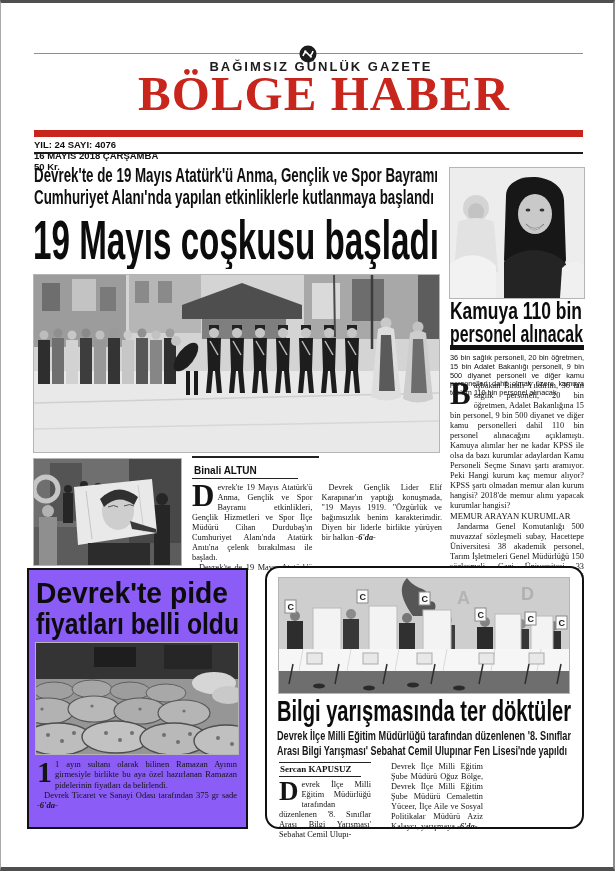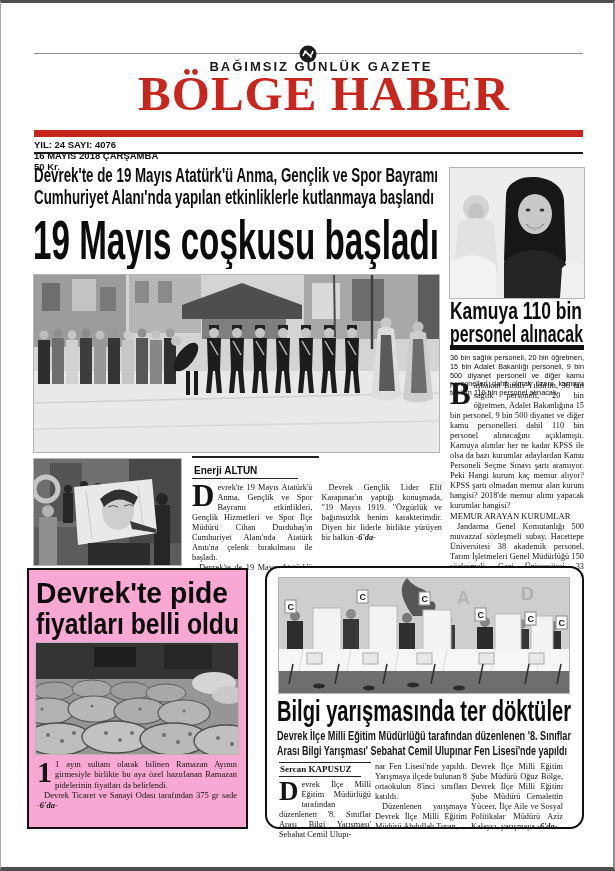--- a/index.html
+++ b/index.html
@@ -43,24 +43,24 @@
   .cols2 > div{width:121px;}
 
   
   .side-bar-rule{left:449px;top:342px;width:134px;height:5px;background:#101010;}
   .side-subhead{left:449px;top:351px;width:134px;font-size:7.3px;font-weight:normal;
                 line-height:1.2;text-align:justify;color:#101010;}
   .side-body{left:449px;top:378px;width:134px;}
 
   
   .boxL{left:26px;top:565px;width:221px;height:261px;border:2.5px solid #101010;
-        box-sizing:border-box;background:#f9a8d4;}
+        box-sizing:border-box;background:#8b5cf6;}
   .boxR{left:264px;top:563px;width:319px;height:263px;border:2.5px solid #101010;
         border-radius:14px;box-sizing:border-box;background:#fff;}
-  .quiz-cols{display:flex;gap:4px;}
+  .quiz-cols{display:flex;gap:20px;}
   .quiz-cols > div{width:92px;}
   .quiz-byline{border-top:1.5px solid #222;}
   .quiz-byline span{display:inline-block;font-weight:bold;font-size:9px;
                     border-bottom:1.5px solid #222;padding:1px 0 1px 1px;width:88%;}
 </style>
 </head>
 <body>
 
 <div class="page">
 
@@ -218,21 +218,21 @@
     <ellipse cx="84" cy="52" rx="16" ry="19" fill="#cecece"></ellipse>
     <path d="M66 40 Q84 22 104 38 L100 46 Q84 34 70 48 Z" fill="#303030"></path>
     <path d="M74 48 q6 -3 10 0" stroke="#555" fill="none"></path>
     <path d="M90 47 q6 -3 10 0" stroke="#555" fill="none"></path>
     <path d="M96 62 L122 70 L123 74 L98 70 Z" fill="#3a3a3a"></path>
     <rect x="54" y="84" width="62" height="22" fill="#2c2c2c"></rect>
   </svg>
 
   <div class="abs" style="left:191px;top:453px;width:250px">
     <div class="byline" style="width:127px">
-      <span>Enerji ALTUN</span>
+      <span>Binali ALTUN</span>
     </div>
     <div class="cols2 serif" style="margin-top:4px">
       <div>
         <p><span class="dropcap">D</span><span>evrek'te 19 Mayıs Atatürk'ü Anma, Gençlik ve Spor Bayramı etkinlikleri, Gençlik Hizmetleri ve Spor İlçe Müdürü Cihan Durdubaş'ın Cumhuriyet Alanı'nda Atatürk Anıtı'na çelenk bırakılması ile başladı.</span></p>
         <p class="ind">Devrek'te de 19 Mayıs Atatürk'ü An-</p>
       </div>
       <div>
         <p class="ind"><span>Devrek Gençlik Lider Elif Karapınar'ın yaptığı konuşmada, "19 Mayıs 1919. "Özgürlük ve bağımsızlık benim karakterimdir. Diyen bir liderle birlikte yürüyen bir halkın</span>
            <span class="more">-6'da-</span></p>
       </div>
@@ -416,23 +416,19 @@
     </svg>
 
     <div class="abs quiz-cols serif" style="left:12px;top:194px;width:292px">
       <div>
         <div class="quiz-byline">
           <span>Sercan KAPUSUZ</span>
         </div>
         <p style="margin-top:3px"><span class="dropcap" style="font-size:27px">D</span><span>evrek İlçe Milli Eğitim Müdürlüğü tarafından düzenlenen '8. Sınıflar Arası Bilgi Yarışması' Sebahat Cemil Ulupı-</span></p>
       </div>
       <div>
-        <p>nar Fen Lisesi'nde yapıldı. Yarışmaya ilçede bulunan 8 ortaokulun 8'inci sınıfları katıldı.</p>
-        <p class="ind">Düzenlenen yarışmaya Devrek İlçe Milli Eğitim Müdürü Abdullah Turan,</p>
-      </div>
-      <div>
         <p><span>Devrek İlçe Milli Eğitim Şube Müdürü Oğuz Bölge, Devrek İlçe Milli Eğitim Şube Müdürü Cemalettin Yüceer, İlçe Aile ve Sosyal Politikalar Müdürü Aziz Kalaycı, yarışmaya</span>
            <span class="more">-6'da-</span></p>
       </div>
     </div>
   </div>
 
 </div>
 
 </body></html>

